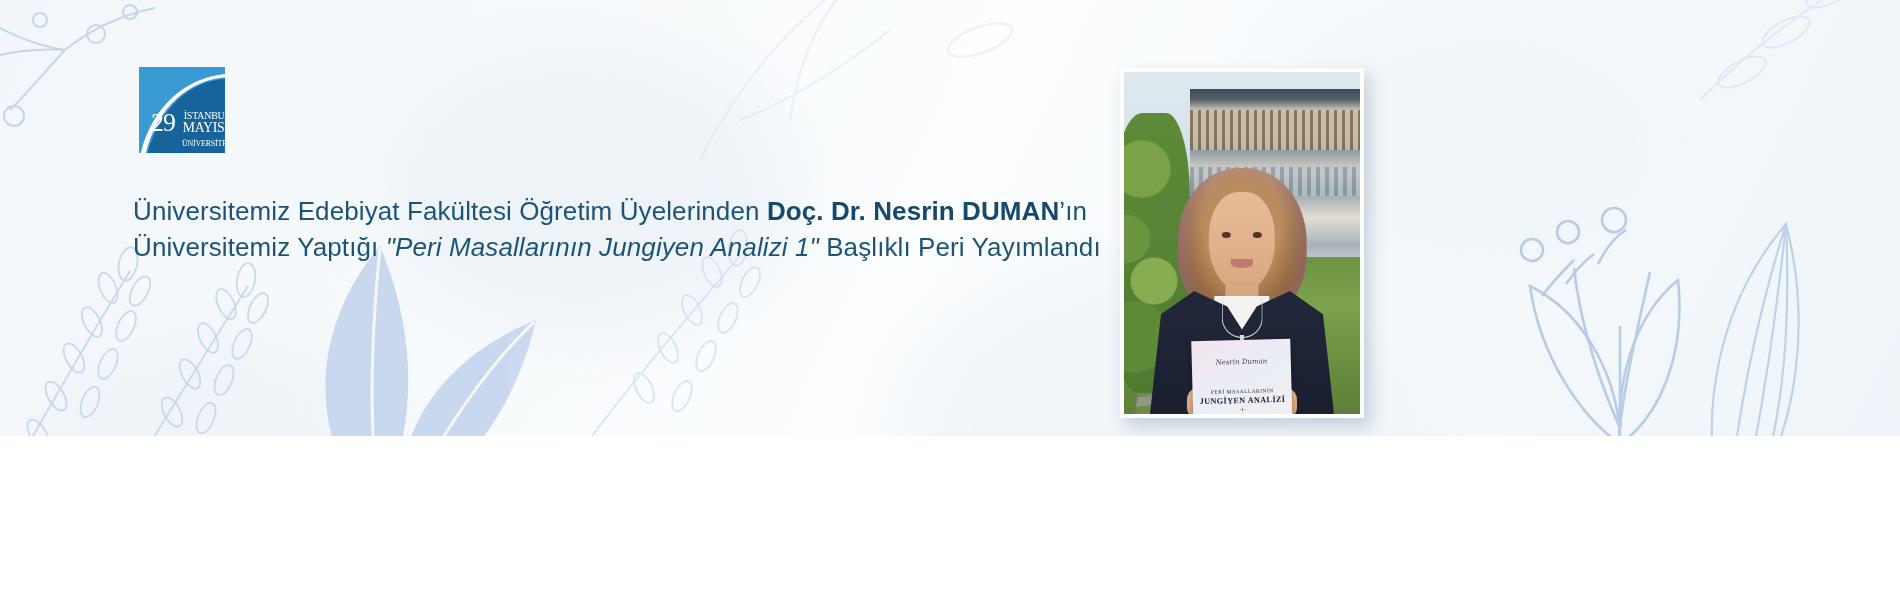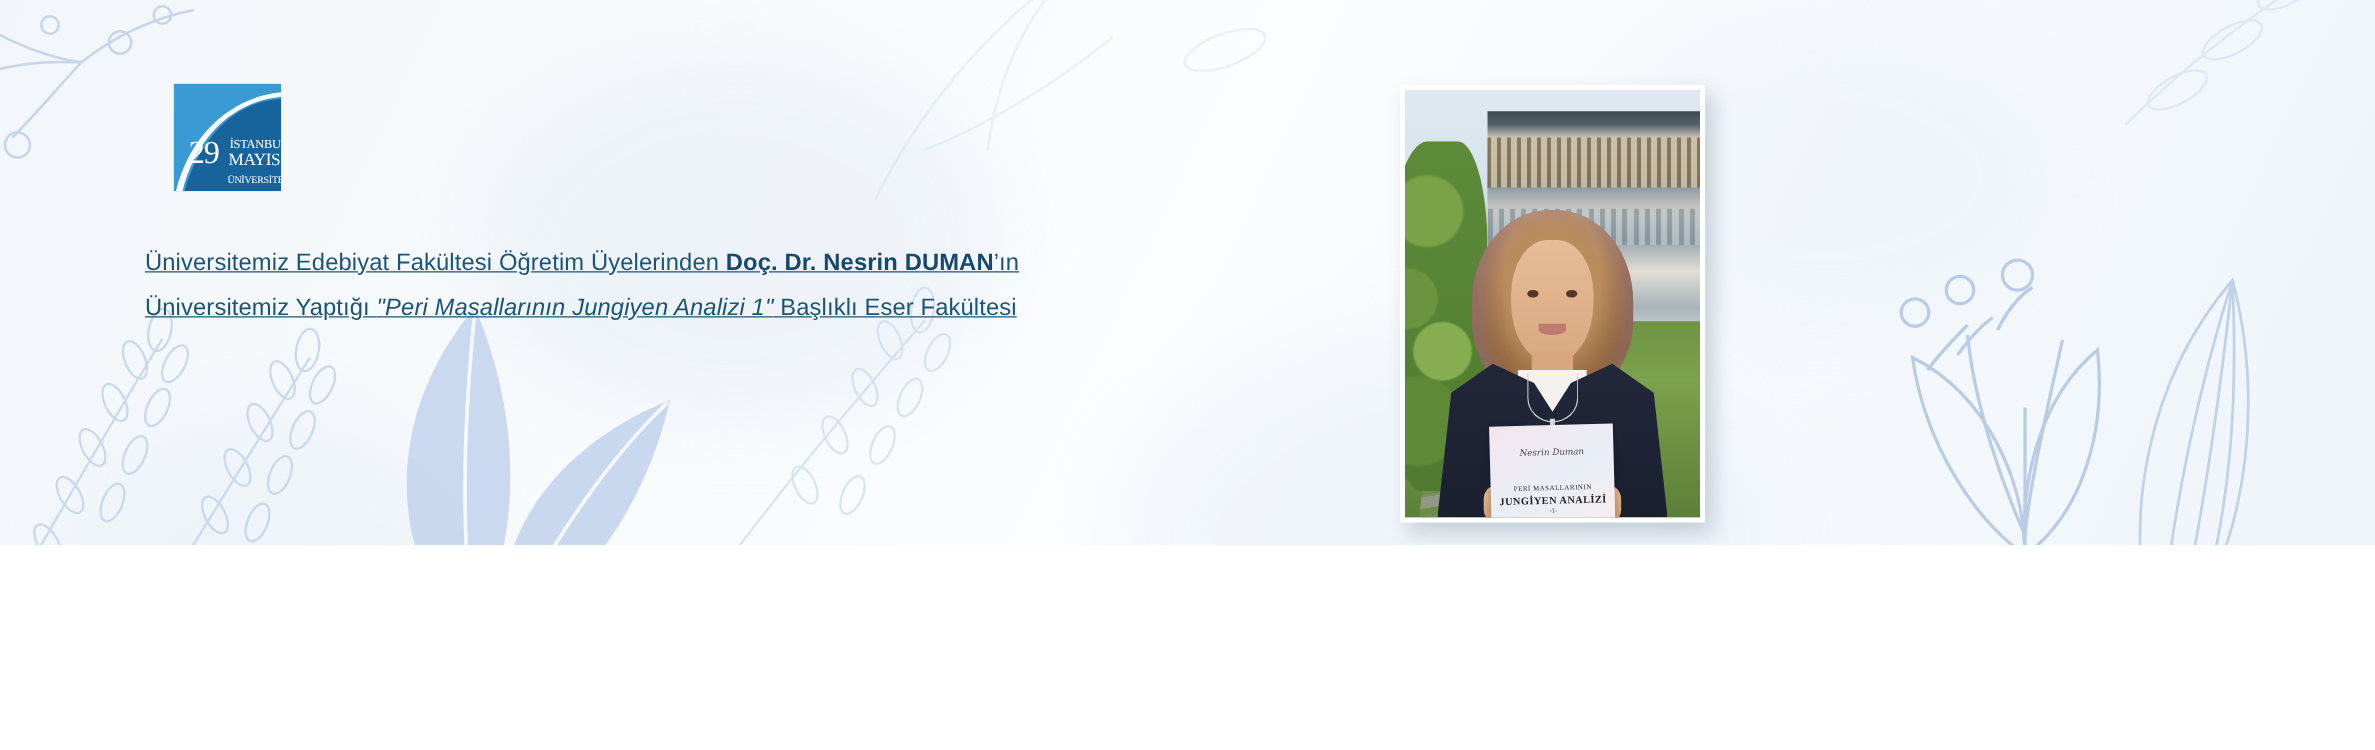--- a/index.html
+++ b/index.html
@@ -32,25 +32,24 @@
   #wash-d { right: 250px; top: 10px; width: 380px; height: 260px; background: #edf3f9; }
 
   
   #logo-block {
     position: absolute; left: 139px; top: 67px; width: 86px; height: 86px;
   }
   #logo-svg { width: 86px; height: 86px; display: block; }
 
   
   #headline {
-    position: absolute; left: 116px; top: 193px; width: 950px;
+    position: absolute; left: 133px; top: 193px; width: 950px;
     color: #1c5478;
-    font-size: 19px; line-height: 36px; letter-spacing: .1px;
+    font-size: 26px; line-height: 36px; letter-spacing: .1px;
     font-weight: 400;
-    text-decoration: underline;
   }
   #headline .b { font-weight: 700; color: #17496b; }
   #headline .i { font-style: italic; }
   #headline .ln { display: block; white-space: nowrap; }
 
   
   #photo-frame {
     position: absolute; left: 1120px; top: 68px; width: 244px; height: 350px;
     background: #ffffff; padding: 4px;
     box-shadow: 6px 8px 16px rgba(40,70,100,.22);
@@ -301,21 +300,21 @@
       <path d="M100 12 C 58 16, 22 46, 8 100 H2 C 16 44, 56 12, 100 8 Z" fill="#ffffff"></path>
       <text x="14" y="74" font-family="Liberation Serif, serif" font-size="30" fill="#ffffff" letter-spacing="-1">29</text>
       <text x="52" y="60" font-family="Liberation Serif, serif" font-size="11.5" fill="#ffffff" letter-spacing="-0.2">İSTANBUL</text>
       <text x="51" y="76" font-family="Liberation Serif, serif" font-size="16" fill="#ffffff" letter-spacing="-0.4">MAYIS</text>
       <text x="50" y="92" font-family="Liberation Serif, serif" font-size="9.2" fill="#ffffff" letter-spacing="-0.2">ÜNİVERSİTESİ</text>
     </svg>
   </div>
 
   <div id="headline">
     <span class="ln"><span>Üniversitemiz Edebiyat Fakültesi Öğretim Üyelerinden </span><span class="b">Doç. Dr. Nesrin DUMAN</span><span>’ın</span></span>
-    <span class="ln"><span>Üniversitemiz Yaptığı </span><span class="i">"Peri Masallarının Jungiyen Analizi 1"</span><span> Başlıklı Eser Fakültesi</span></span>
+    <span class="ln"><span>Üniversitemiz Yaptığı </span><span class="i">"Peri Masallarının Jungiyen Analizi 1"</span><span> Başlıklı Peri Yayımlandı</span></span>
   </div>
 
   <div id="photo-frame">
     <div id="photo">
       <div id="ph-sky"></div>
       <div id="ph-building"></div>
       <div id="ph-lowerbuilding"></div>
       <div id="ph-grass"></div>
       <div id="ph-path"></div>
       <div id="ph-shrub"></div>

